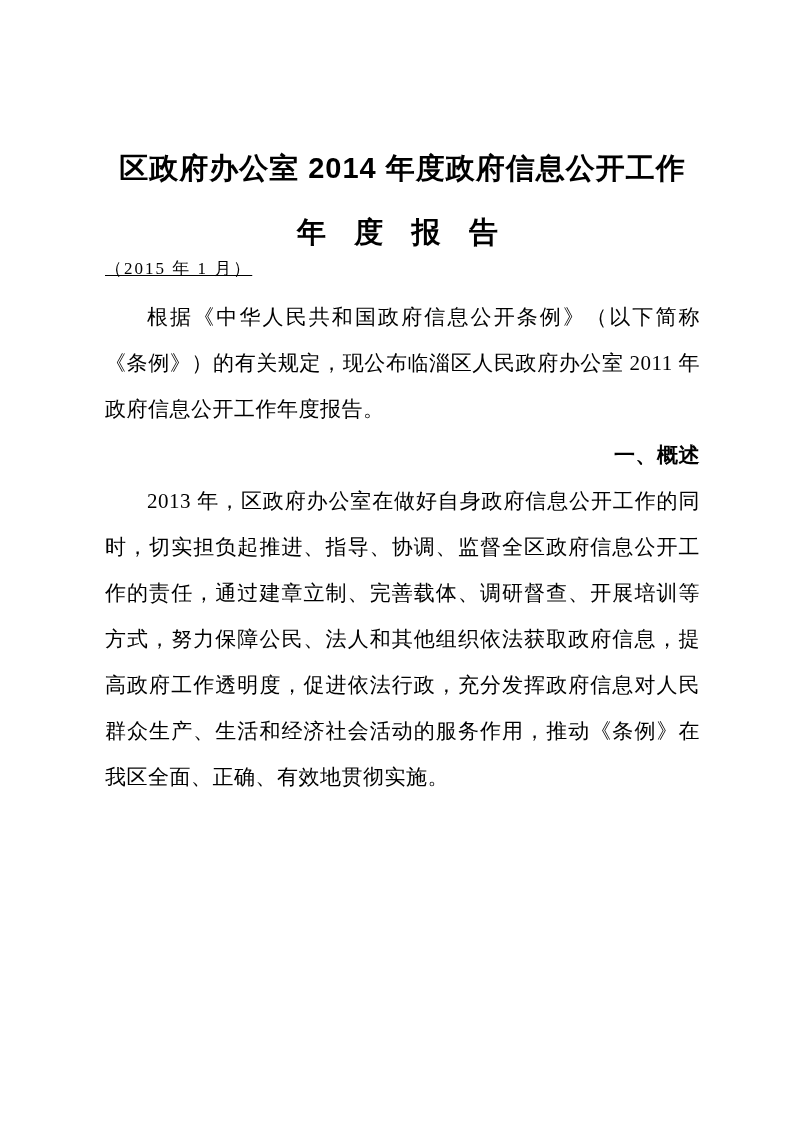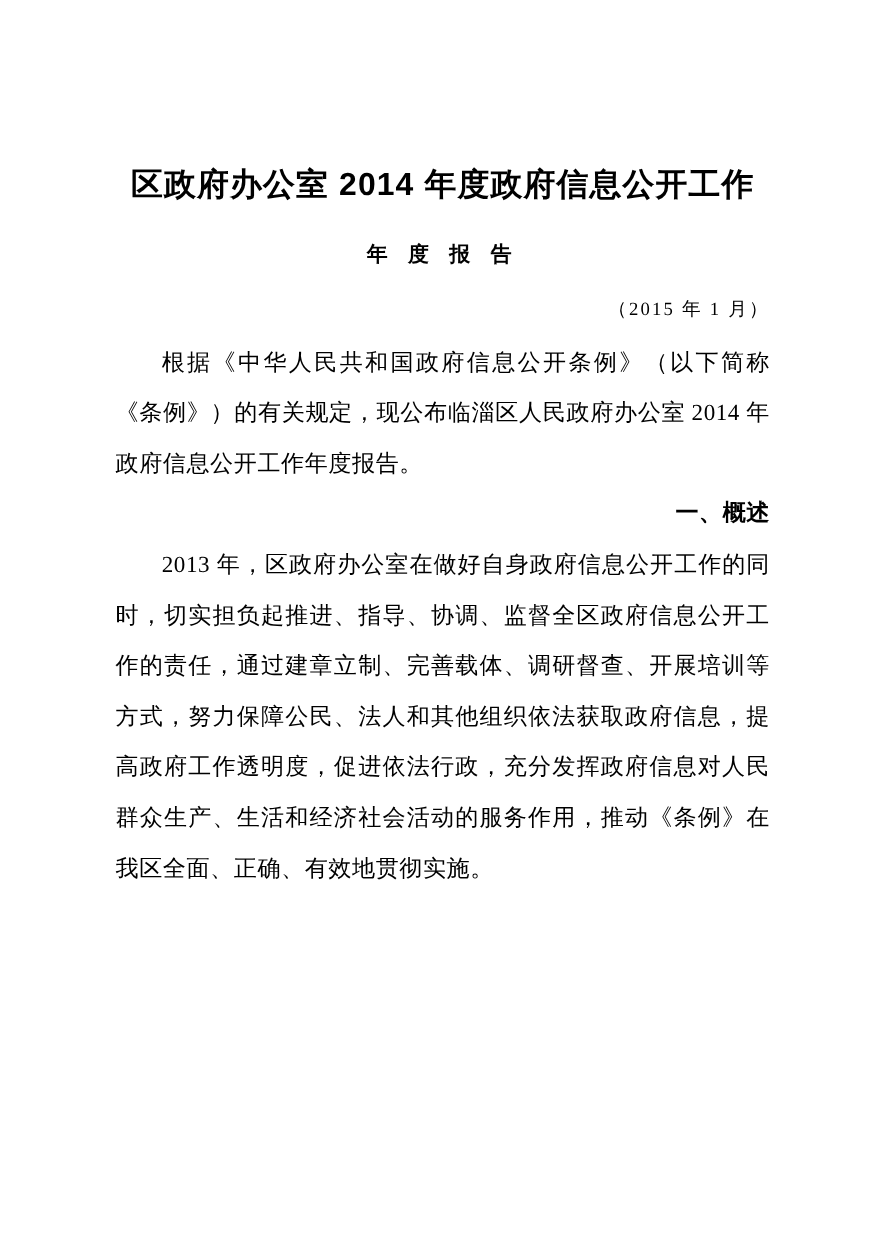--- a/index.html
+++ b/index.html
@@ -24,32 +24,33 @@
     font-weight: bold;
     font-size: 29px;
     line-height: 40px;
     text-align: center;
     letter-spacing: 1px;
   }
   .doc-title-2 {
     margin: 24px 0 0 0;
     font-family: "Liberation Sans", "DejaVu Sans", sans-serif;
     font-weight: bold;
-    font-size: 19px;
+    font-size: 29px;
     line-height: 40px;
     text-align: center;
     letter-spacing: 0.35em;
   }
   .doc-date {
-    margin: 16px 0 0 0;
+    margin: 4px 0 0 0;
     font-family: "Liberation Serif", "DejaVu Serif", serif;
     font-size: 17px;
     line-height: 26px;
-    text-align: right;
+    text-align: left;
     letter-spacing: 2px;
+    text-decoration: underline;
   }
   .body-block {
     margin-top: 12px;
   }
   .para {
     margin: 0;
     font-family: "Liberation Serif", "DejaVu Serif", serif;
     font-size: 21px;
     line-height: 46px;
     text-align: justify;
@@ -74,19 +75,19 @@
 </style>
 </head>
 <body>
 
 <div class="page">
   <div class="content">
     <h1 class="doc-title-1">区政府办公室 2014 年度政府信息公开工作</h1>
     <h1 class="doc-title-2">年 度 报 告</h1>
     <div class="doc-date">（2015 年 1 月）</div>
     <div class="body-block">
-        <p class="para">根据《中华人民共和国政府信息公开条例》（以下简称《条例》）的有关规定，现公布临淄区人民政府办公室 2014 年政府信息公开工作年度报告。</p>
+        <p class="para">根据《中华人民共和国政府信息公开条例》（以下简称《条例》）的有关规定，现公布临淄区人民政府办公室 2011 年政府信息公开工作年度报告。</p>
         <p class="para heading">一、概述</p>
         <p class="para">2013 年，区政府办公室在做好自身政府信息公开工作的同时，切实担负起推进、指导、协调、监督全区政府信息公开工作的责任，通过建章立制、完善载体、调研督查、开展培训等方式，努力保障公民、法人和其他组织依法获取政府信息，提高政府工作透明度，促进依法行政，充分发挥政府信息对人民群众生产、生活和经济社会活动的服务作用，推动《条例》在我区全面、正确、有效地贯彻实施。</p>
       </div>
   </div>
   <div class="page-number">1</div>
 </div>
 
 </body></html>

